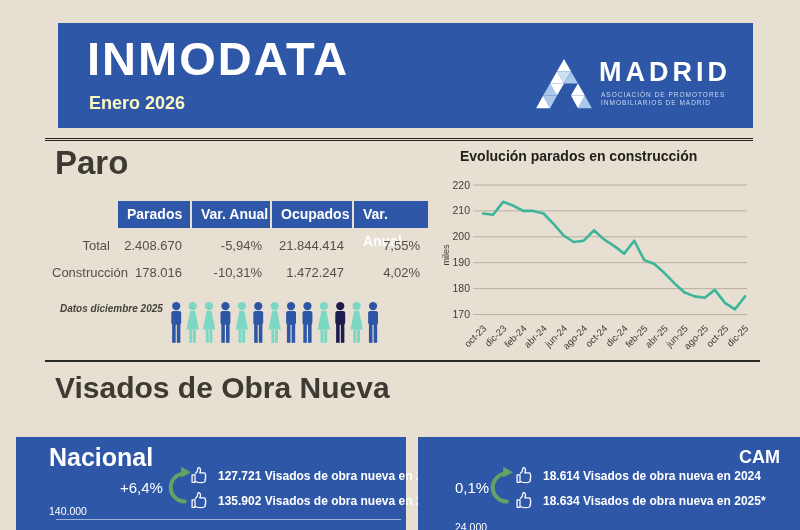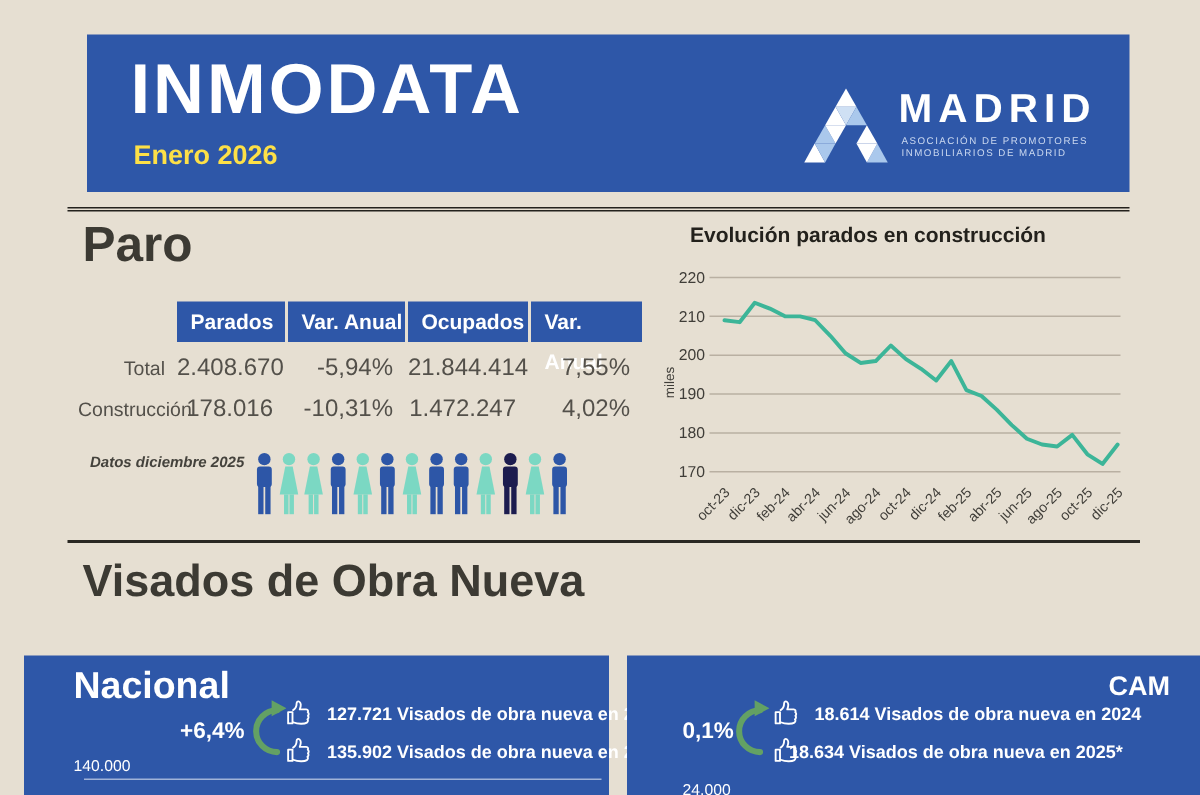--- a/index.html
+++ b/index.html
@@ -3,54 +3,54 @@
 <meta charset="utf-8">
 <style>
   * { margin:0; padding:0; box-sizing:border-box; }
   html,body { width:800px; height:530px; }
   body { font-family:"Liberation Sans", sans-serif; background:#e6dfd2; }
   #canvas { position:relative; width:800px; height:530px; background:#e6dfd2; overflow:hidden; }
 
   
   .banner { position:absolute; left:58px; top:23px; width:695px; height:105px; background:#2e57a8; }
   .app-title { position:absolute; left:29px; top:8px; font-size:47px; font-weight:bold; color:#ffffff; letter-spacing:2px;text-align:center; }
-  .app-sub { position:absolute; left:31px; top:70px; font-size:18px; font-weight:bold; color:#fde047; }
+  .app-sub { position:absolute; left:31px; top:70px; font-size:18px; font-weight:bold; color:#fef9c3; }
   .logo-mark { position:absolute; left:477px; top:30px; width:58px; height:62px; }
   .logo-name { position:absolute; left:541px; top:34px; font-size:27px; font-weight:600; color:#ffffff; letter-spacing:4px; }
   .logo-tag { position:absolute; left:543px; top:68px; font-size:6.5px; color:#c9d7ef; letter-spacing:1px; line-height:8px; }
   .dbl-rule { position:absolute; left:45px; top:138px; width:708px; height:3px; border-top:1.6px solid #23211c; border-bottom:1.6px solid #23211c; }
 
   
   .paro-title { position:absolute; left:55px; top:144px; font-size:33px; font-weight:bold; color:#3c3a33;text-align:center; }
   .paro-table { position:absolute; left:52px; top:201px; width:378px; display:grid; grid-template-columns:64px 72px 78px 80px 74px; column-gap:2px; }
   .th { background:#2e57a8; color:#fff; font-size:14px; font-weight:600; line-height:27px; height:27px; padding-left:9px; }
   .th-empty { background:transparent; }
   .trow { height:18px; margin-top:9px; }
   .rlabel { font-size:13px; color:#53504a; text-align:right; padding-right:6px; line-height:18px; }
-  .tval { font-size:16px; color:#53504a; text-align:right; padding-right:8px; line-height:18px; }
+  .tval { font-size:13px; color:#53504a; text-align:right; padding-right:8px; line-height:18px; }
   .footnote { position:absolute; left:60px; top:303px; font-size:10px; font-style:italic; font-weight:bold; color:#44423c; }
   .figures { position:absolute; left:168px; top:299px; }
 
   
   .chart-title { position:absolute; left:460px; top:148px; font-size:14px; font-weight:bold; color:#23211c; }
   .chart-svg { position:absolute; left:442px; top:170px; }
   .gridline { stroke:#b9b0a2; stroke-width:1; }
   .ticktext { font-family:"Liberation Sans",sans-serif; font-size:10.5px; fill:#3f3d38; }
   .xticktext { font-family:"Liberation Sans",sans-serif; font-size:9.5px; fill:#3f3d38; }
   .ylab { font-family:"Liberation Sans",sans-serif; font-size:9px; fill:#3f3d38; }
 
   
   .single-rule { position:absolute; left:45px; top:360px; width:715px; border-top:2.5px solid #2a2823; }
   .visados-title { position:absolute; left:55px; top:371px; font-size:30px; font-weight:bold; color:#3c3a33; }
   .panel { position:absolute; top:437px; height:93px; background:#2e57a8; color:#fff; }
   .panel-left { left:16px; width:390px; }
   .panel-right { left:418px; width:382px; }
   .region-left { position:absolute; left:33px; top:6px; font-size:25px; font-weight:bold; }
   .region-right { position:absolute; right:20px; top:10px; font-size:18px; font-weight:bold; }
-  .pct { position:absolute; top:42px; font-size:15px; font-weight:bold; }
+  .pct { position:absolute; top:42px; font-size:15px; font-weight:normal; }
   .arrow { position:absolute; top:28px; width:27px; height:44px; }
   .thumb { position:absolute; width:20px; height:20px; }
   .vline { position:absolute; font-size:12px; font-weight:600; white-space:nowrap; }
   .axis-lab { position:absolute; font-size:10.5px; color:#ffffff; }
   .axis-grid { position:absolute; height:1px; background:rgba(255,255,255,.55); }
   .hidden-defs { position:absolute; width:0; height:0; overflow:hidden; }
 </style>
 </head>
 <body>
 
@@ -207,17 +207,17 @@
     <svg class="arrow" style="left:68px;" viewBox="0 0 30 46">
         <use href="#sym-arrow"></use>
       </svg>
     <svg class="thumb" style="left:97px; top:29px;" viewBox="0 0 24 24">
         <use href="#sym-thumb"></use>
       </svg>
     <svg class="thumb" style="left:97px; top:54px;" viewBox="0 0 24 24">
         <use href="#sym-thumb"></use>
       </svg>
     <div class="vline" style="left:125px; top:32px;text-align:center;">18.614 Visados de obra nueva en 2024</div>
-    <div class="vline" style="left:108px; top:57px;text-align:center;">18.634 Visados de obra nueva en 2025*</div>
+    <div class="vline" style="left:125px; top:57px;text-align:center;">18.634 Visados de obra nueva en 2025*</div>
     <div class="axis-lab" style="left:37px; top:84px;">24.000</div>
   </div>
 
 </div>
 
 </body></html>

